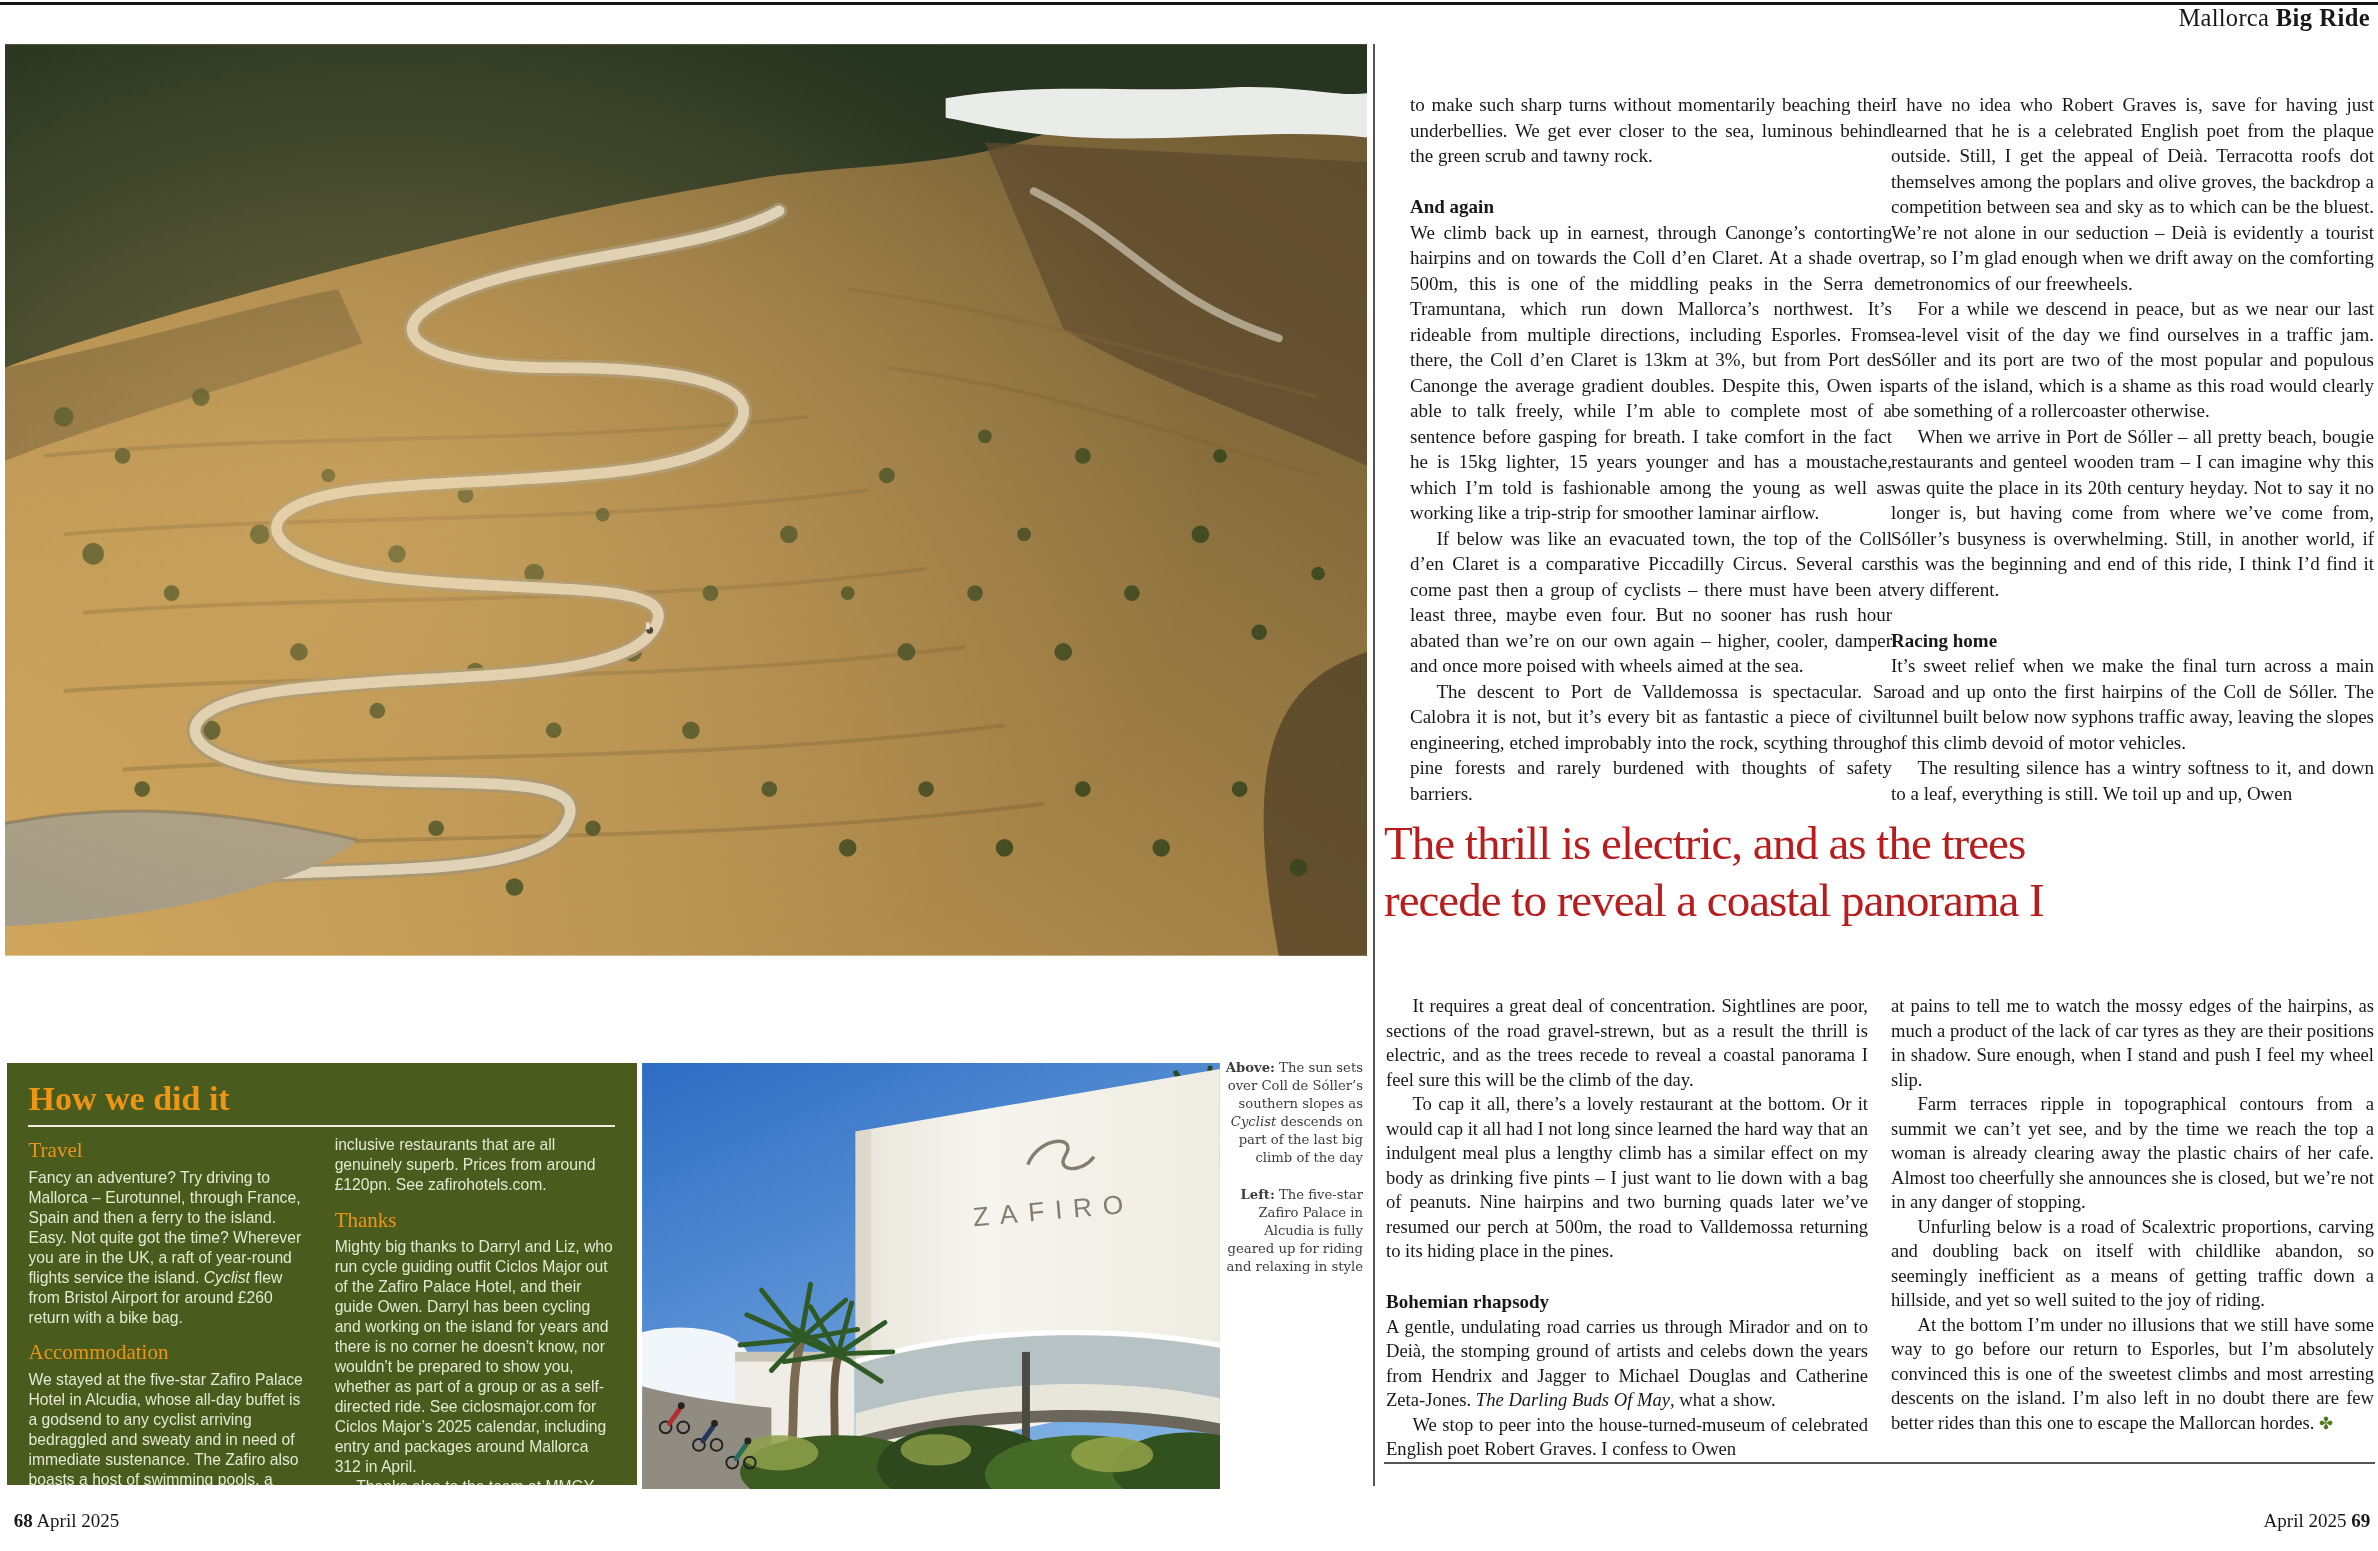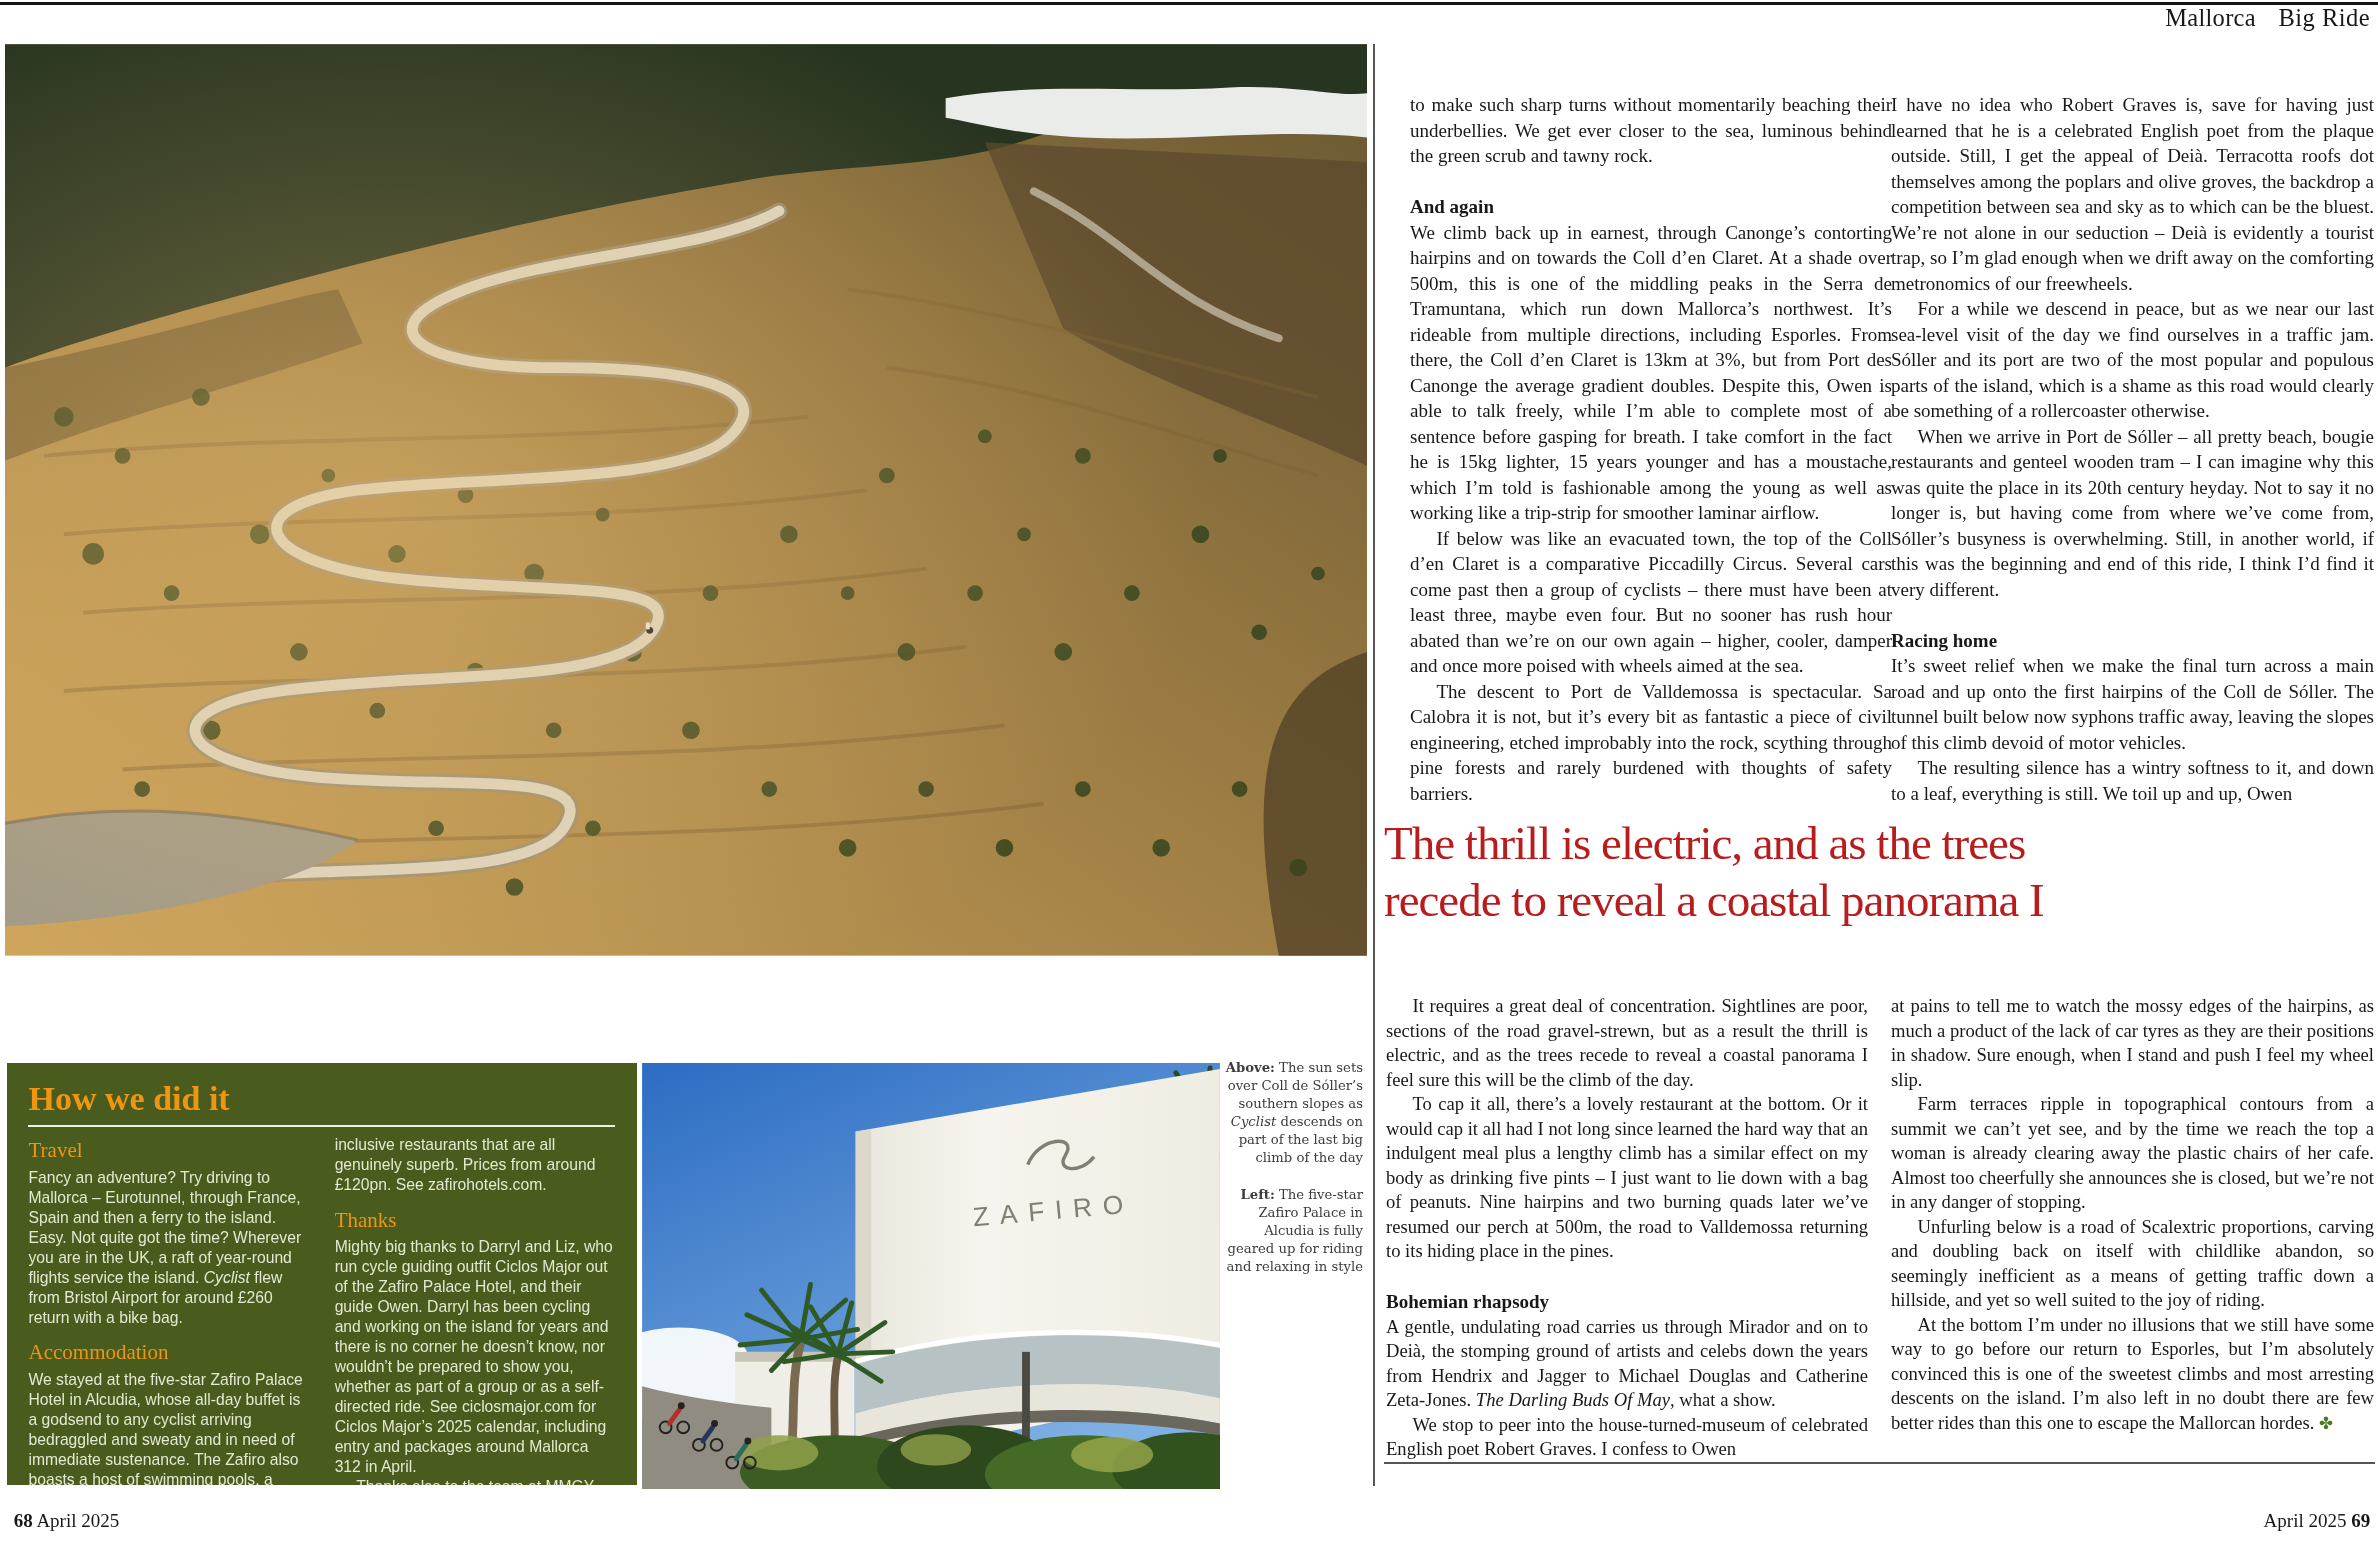--- a/index.html
+++ b/index.html
@@ -2,21 +2,21 @@
 <html><head>
 <meta charset="utf-8">
 <style>
   html,body{margin:0;padding:0;background:#d8d8d8;}
   .page{position:relative;width:2379px;height:1552px;background:#ffffff;overflow:hidden;
         font-family:"Liberation Serif",serif;color:#181818;}
   .abs{position:absolute;}
   
   .top-rule{left:0;top:2px;width:2379px;height:2.9px;background:#151515;}
   .spread-header{top:3.9px;right:8.8px;font-size:24.5px;letter-spacing:0.3px;white-space:nowrap;}
-  .spread-header b{font-weight:normal;letter-spacing:0.5px;margin-left:16px;}
+  .spread-header b{font-weight:bold;letter-spacing:0.5px;}
   
   .main-photo{left:4.9px;top:44px;width:1362px;height:912px;overflow:hidden;}
   .hotel-photo{left:642px;top:1063px;width:578px;height:426px;overflow:hidden;}
   
   .v-rule{left:1373px;top:44px;width:2px;height:1442px;background:#555;}
   
   .col{width:482px;text-align:justify;font-size:19px;line-height:25.5px;}
   .col p{margin:0;}
   .col p.ind{text-indent:26.5px;}
   .col h4{margin:25.5px 0 0 0;font-size:19px;line-height:25.5px;font-weight:bold;}

